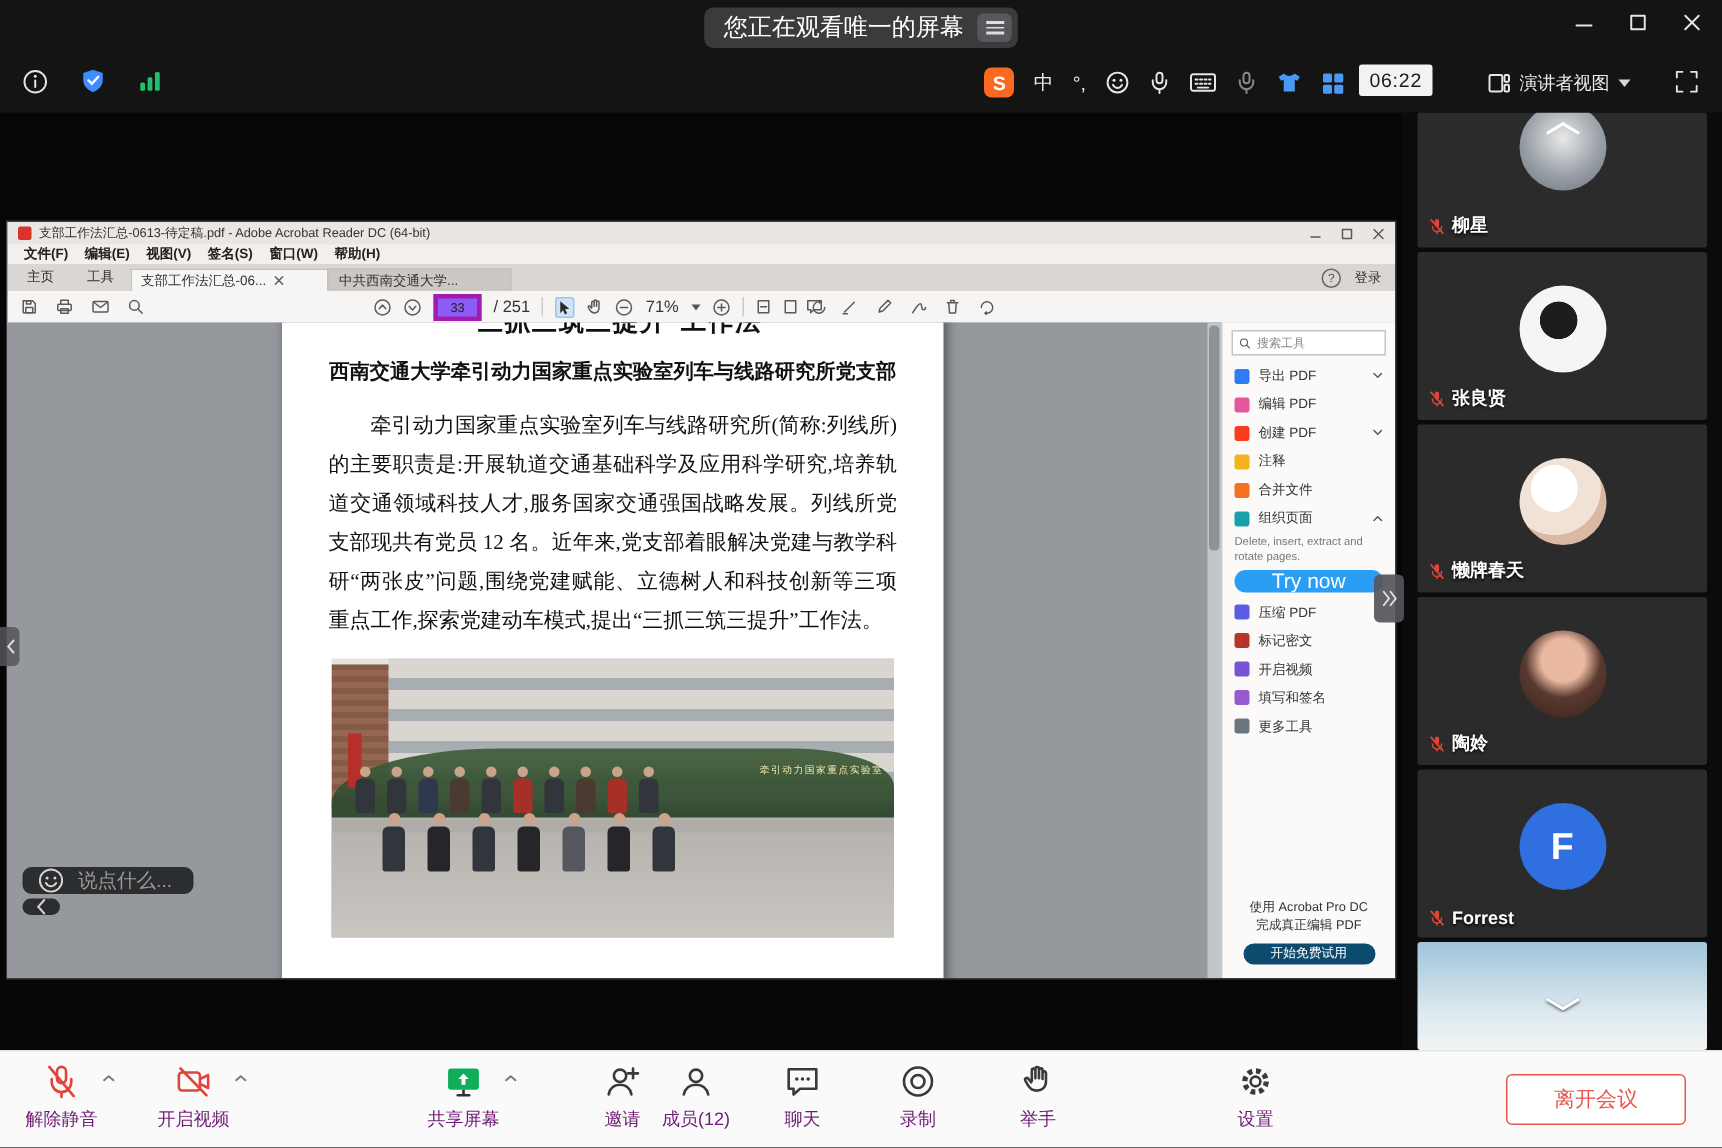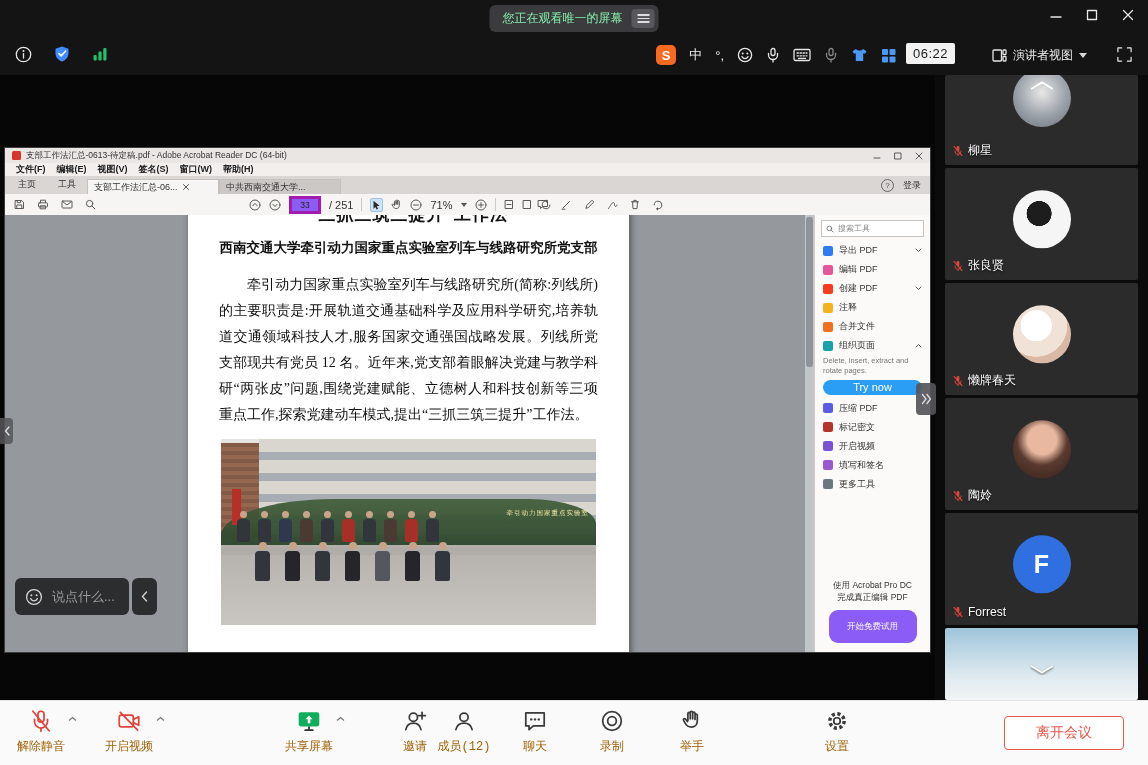--- a/index.html
+++ b/index.html
@@ -2,21 +2,21 @@
 <html style="--accent-red: #e0443a; --share-green: #10ad5c; --acrobat-blue: #1473e6; --try-blue: #2a9df4; --sogou-orange: #f96a20;"><head>
 <meta charset="utf-8">
 <style>
   html,body{margin:0;padding:0;background:#000;}
   .stage{position:relative;width:1148px;height:765px;background:#141414;overflow:hidden;
          font-family:"Liberation Sans",sans-serif;-webkit-font-smoothing:antialiased;}
 
   
   .top-banner{position:absolute;top:5px;left:50%;transform:translateX(-50%);height:27px;
     background:#3b3b3e;border-radius:6px;display:flex;align-items:center;gap:9px;padding:0 4px 0 13px;z-index:30;}
-  .tb-text{color:#86efac;font-size:12px;white-space:nowrap;}
+  .tb-text{color:#ffffff;font-size:16px;white-space:nowrap;}
   .tb-menu{width:23px;height:19px;background:#57575c;border-radius:4px;display:flex;flex-direction:column;
     justify-content:center;align-items:center;gap:2px;}
   .tb-menu i{display:block;width:12px;height:1.5px;background:#ddd;}
 
   .win-ctrls{position:absolute;top:9px;right:14px;display:flex;gap:24px;align-items:center;z-index:30;}
 
   
   .tt-left{position:absolute;left:15px;top:45px;display:flex;gap:21px;align-items:center;}
   .tt-right{position:absolute;right:252px;top:45px;display:flex;gap:13px;align-items:center;}
   .input-txt{color:#ececec;font-size:13px;}
@@ -102,58 +102,58 @@
 
   .panel{flex:1;background:#fbfaf9;border-left:1px solid #cfccc9;position:relative;display:flex;
     flex-direction:column;overflow:hidden;}
   .psearch{margin:5px 6px 4px;height:15px;border:1px solid #c6c3c0;background:#fff;display:flex;
     align-items:center;gap:4px;padding:0 4px;font-size:8px;color:#8a8a8a;flex:none;}
   .prow{display:flex;align-items:center;gap:6px;padding:0 8px;height:19px;font-size:9px;color:#333;flex:none;}
   .picon{width:10px;height:10px;border-radius:2px;flex:none;}
   .pchev{margin-left:auto;display:flex;}
   .pcard{margin:1px 8px 2px;font-size:7.5px;color:#777;line-height:1.3;flex:none;}
   .ptry{margin:2px 8px 4px;height:15px;border-radius:8px;background:var(--try-blue,#2a9df4);color:#fff;
-    font-size:11px;display:flex;align-items:center;justify-content:center;flex:none;}
+    font-size:14px;display:flex;align-items:center;justify-content:center;flex:none;}
   .ppromo{margin-top:auto;padding:6px 6px 9px;text-align:center;font-size:8.5px;color:#333;line-height:1.4;flex:none;}
-  .ppromo-btn{margin:6px auto 0;width:88px;height:33px;border-radius:9px;background:#8b5cf6;color:#fff;
+  .ppromo-btn{margin:6px auto 0;width:88px;height:14px;border-radius:9px;background:#0c4a6e;color:#fff;
     font-size:8.5px;display:flex;align-items:center;justify-content:center;}
 
   
   .handle-right{position:absolute;left:916px;top:383px;width:20px;height:32px;background:rgba(86,86,90,.92);
     border-radius:4px;display:flex;align-items:center;justify-content:center;z-index:20;}
   .handle-left{position:absolute;left:0;top:418px;width:13px;height:26px;background:rgba(86,86,90,.85);
     border-radius:0 4px 4px 0;display:flex;align-items:center;justify-content:center;z-index:20;}
-  .chat-wrap{position:absolute;left:20px;top:578px;height:37px;display:flex;gap:3px;z-index:20;}
+  .chat-wrap{position:absolute;left:20px;top:578px;height:37px;display:flex;gap:3px;z-index:20;flex-direction:column;}
   .chat-pill{background:rgba(26,26,28,.85);border-radius:6px;display:flex;align-items:center;gap:9px;
     padding:0 14px 0 10px;}
   .chat-text{color:#9a9a9a;font-size:13px;}
   .chat-collapse{width:25px;background:rgba(26,26,28,.85);border-radius:6px;display:flex;align-items:center;
     justify-content:center;}
 
   
   .sidebar{position:absolute;left:935px;top:75px;width:213px;height:625px;background:#0b0b0b;overflow:hidden;}
   .tile{position:absolute;left:10px;width:193px;height:112px;background:#2b2b2b;border-radius:2px;overflow:hidden;}
   .avatar{position:absolute;left:50%;top:50%;transform:translate(-50%,-58%);width:58px;height:58px;border-radius:50%;}
   .av1{background:radial-gradient(circle at 50% 40%,#e8e8e8,#9aa0a8 55%,#6a7078);}
   .av2{background:radial-gradient(circle at 45% 40%,#1d1d1d 0 26%,#f5f5f5 27%),
        radial-gradient(circle at 68% 70%,#222 0 18%,#f5f5f5 19%);background-color:#f5f5f5;}
   .av3{background:radial-gradient(circle at 40% 35%,#fff 0 30%,#f0e2d6 31% 60%,#d9b8a4 61%);}
   .av4{background:radial-gradient(circle at 50% 34%,#e8b8a0 0 30%,#5a3a30 52%,#352018);}
   .av5{background:#2f6fe0;display:flex;align-items:center;justify-content:center;color:#fff;
     font-size:25px;font-weight:bold;}
   .name-row{position:absolute;left:7px;bottom:6px;display:flex;align-items:center;gap:4px;}
-  .pname{color:#fff;font-size:12px;text-shadow:0 1px 2px rgba(0,0,0,.9);}
+  .pname{color:#fff;font-size:12px;text-shadow:0 1px 2px rgba(0,0,0,.9);font-weight:bold;}
   .scroll-btn{position:absolute;left:50%;transform:translateX(-50%);display:flex;}
   .tile-last{background:linear-gradient(180deg,#9fc4da,#dde9ef 65%,#f1f4f5);}
 
   
   .bottombar{position:absolute;left:0;top:700px;width:1148px;height:65px;background:#fafafa;
     border-top:1px solid #e4e4e4;}
   .ctl{position:absolute;top:7px;width:78px;display:flex;flex-direction:column;align-items:center;gap:4px;}
-  .ctl-label{color:#a16207;font-size:12px;white-space:nowrap;font-family:Liberation Mono, monospace;}
+  .ctl-label{color:#701a75;font-size:12px;white-space:nowrap;}
   .ctl .chev{position:absolute;right:3px;top:8px;}
   .leave-btn{position:absolute;right:24px;top:15px;padding:7px 31px;border:1px solid #e8564c;color:#e8564c;
     background:#fff;border-radius:4px;font-size:14px;cursor:pointer;}
 
   svg{display:block;}
   .icw{stroke:#e6e6e6;fill:none;stroke-width:1.3;stroke-linecap:round;stroke-linejoin:round;}
   .ict{stroke:#5a5a5a;fill:none;stroke-width:1;stroke-linecap:round;stroke-linejoin:round;}
   .icd{stroke:#3a3a3a;fill:none;stroke-width:1.6;stroke-linecap:round;stroke-linejoin:round;}
   .icr{stroke:var(--accent-red,#e0443a);fill:none;stroke-width:1.6;stroke-linecap:round;stroke-linejoin:round;}
 </style>

